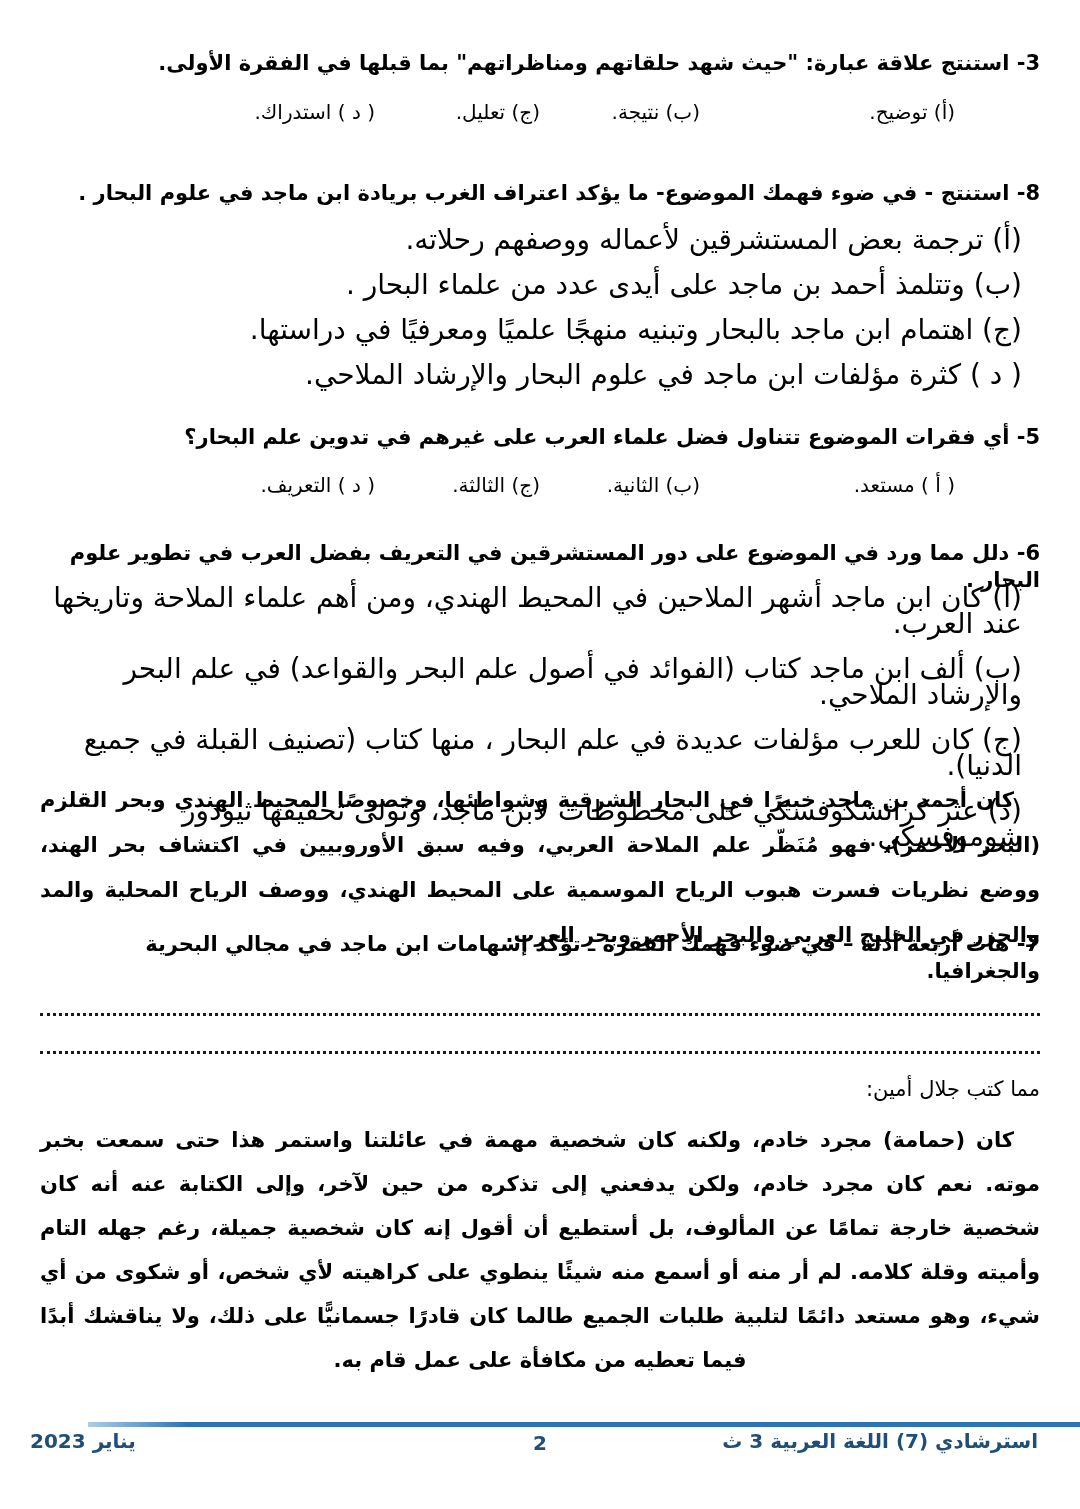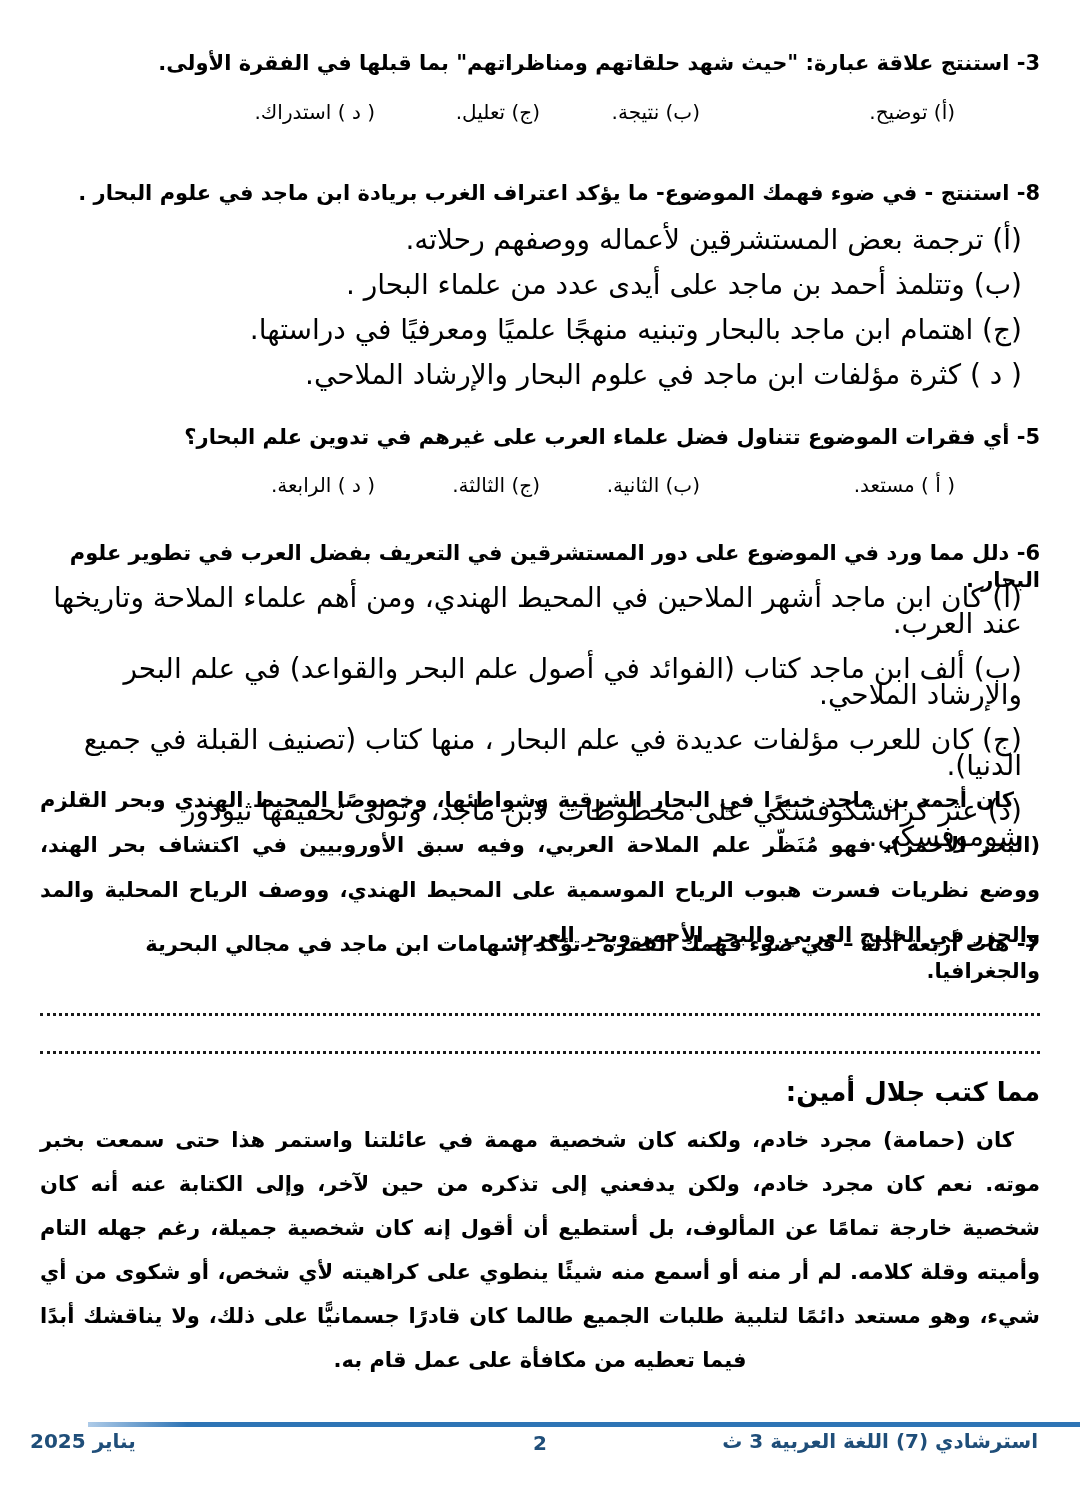--- a/index.html
+++ b/index.html
@@ -31,21 +31,21 @@
   .options-list { padding-right:18px; }
   .options-list .opt-line { font-size:28px; line-height:26px; margin-bottom:19px; }
 
   .passage {
     font-weight:bold; font-size:21px;
     text-align:justify; text-indent:26px;
   }
   .passage.p1 { line-height:45px; }
   .passage.p2 { line-height:44px; text-align-last:center; }
 
-  .sub-heading { font-weight:bold; font-size:26px; }
+  .sub-heading { font-weight:normal; font-size:21px; }
 
   .blank-line { height:16px; border-bottom:3px dotted #1a1a1a; }
 
   .footer-rule {
     position:absolute; top:1422px; left:88px; right:0; height:5px;
     background:linear-gradient(to left, #2e74b5 0%, #2e74b5 90%, #aecbe8 100%);
   }
   .footer-text { position:absolute; font-weight:bold; font-size:20px; color:#1f4e79; white-space:nowrap; }
   .footer-course { top:1429px; right:42px;margin-left:28px; }
   .footer-page   { top:1431px; left:50%; transform:translateX(-50%); }
@@ -70,21 +70,21 @@
     <p class="opt-line">(ب) وتتلمذ أحمد بن ماجد على أيدى عدد من علماء البحار .</p>
     <p class="opt-line">(ج) اهتمام ابن ماجد بالبحار وتبنيه منهجًا علميًا ومعرفيًا في دراستها.</p>
     <p class="opt-line">( د ) كثرة مؤلفات ابن ماجد في علوم البحار والإرشاد الملاحي.</p>
   </div>
 
   <p class="abs q-heading" style="top:424px">5- أي فقرات الموضوع تتناول فضل علماء العرب على غيرهم في تدوين علم البحار؟</p>
   <div class="abs options-row" style="top:472px">
     <span class="c1">( أ ) مستعد.</span>
     <span class="c2">(ب) الثانية.</span>
     <span class="c3">(ج) الثالثة.</span>
-    <span class="c4">( د ) الرابعة.</span>
+    <span class="c4">( د ) التعريف.</span>
   </div>
 
   <p class="abs q-heading" style="top:540px">6- دلل مما ورد في الموضوع على دور المستشرقين في التعريف بفضل العرب في تطوير علوم البحار .</p>
   <div class="abs options-list" style="top:585px">
     <p class="opt-line">(أ) كان ابن ماجد أشهر الملاحين في المحيط الهندي، ومن أهم علماء الملاحة وتاريخها عند العرب.</p>
     <p class="opt-line">(ب) ألف ابن ماجد كتاب (الفوائد في أصول علم البحر والقواعد)  في علم البحر والإرشاد الملاحي.</p>
     <p class="opt-line">(ج) كان للعرب مؤلفات عديدة في علم البحار ، منها كتاب (تصنيف القبلة في جميع الدنيا).</p>
     <p class="opt-line">(د) عثر كراتشكوفسكي على مخطوطات لابن ماجد، وتولى تحقيقها ثيودور شوموفسكي.</p>
   </div>
 
@@ -94,15 +94,15 @@
 
   <div class="abs blank-line" style="top:1000px"></div>
   <div class="abs blank-line" style="top:1038px"></div>
 
   <p class="abs sub-heading" style="top:1077px">مما كتب جلال أمين:</p>
   <p class="abs passage p2" style="top:1118px">كان (حمامة) مجرد خادم، ولكنه كان شخصية مهمة في عائلتنا واستمر هذا حتى سمعت بخبر موته. نعم كان مجرد خادم، ولكن يدفعني إلى تذكره من حين لآخر، وإلى الكتابة عنه أنه كان شخصية خارجة تمامًا عن المألوف، بل أستطيع أن أقول إنه كان شخصية جميلة، رغم جهله التام وأميته وقلة كلامه. لم أر منه أو أسمع منه شيئًا ينطوي على كراهيته لأي شخص، أو شكوى من أي شيء، وهو مستعد دائمًا لتلبية طلبات الجميع طالما كان قادرًا جسمانيًّا على ذلك، ولا يناقشك أبدًا فيما تعطيه من مكافأة على عمل قام به.</p>
 
   <div class="footer-rule"></div>
   <span class="footer-text footer-course">استرشادي (7) اللغة العربية 3 ث</span>
   <span class="footer-text footer-page">2</span>
-  <span class="footer-text footer-date">يناير 2025</span>
+  <span class="footer-text footer-date">يناير 2023</span>
 
 </div>
 
 </body></html>

